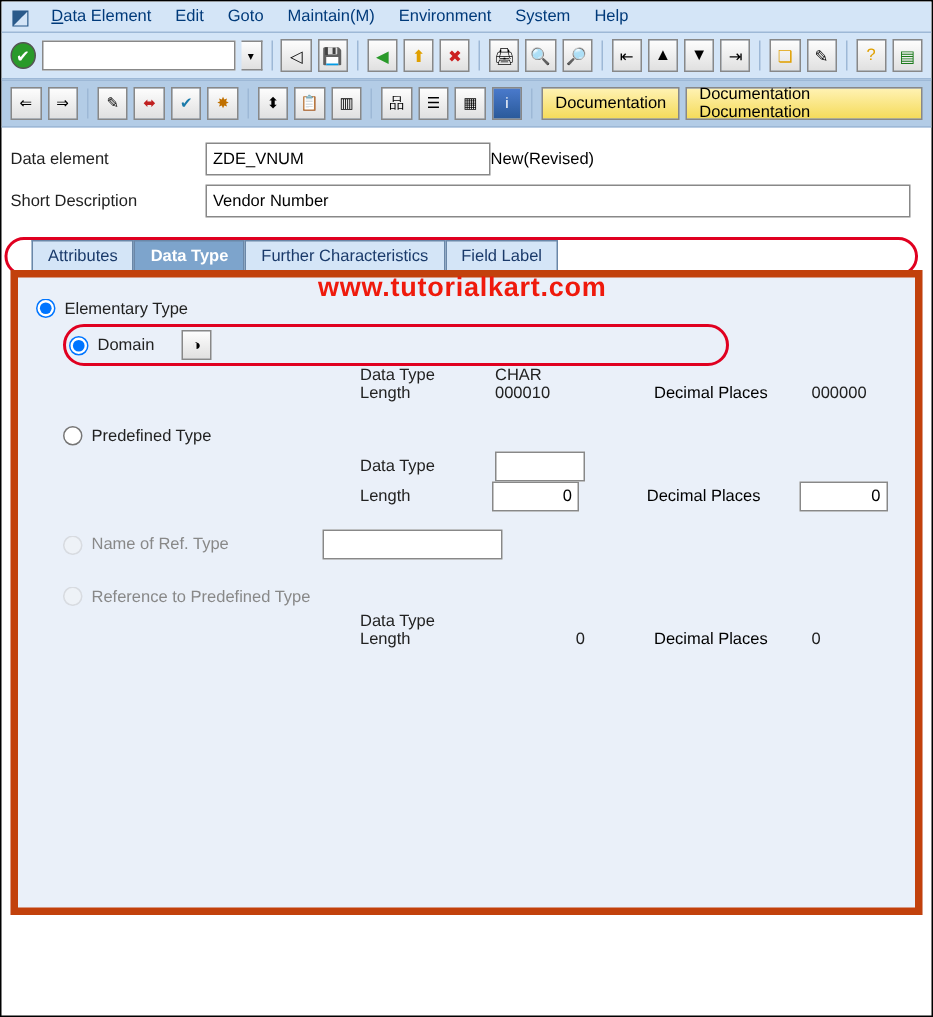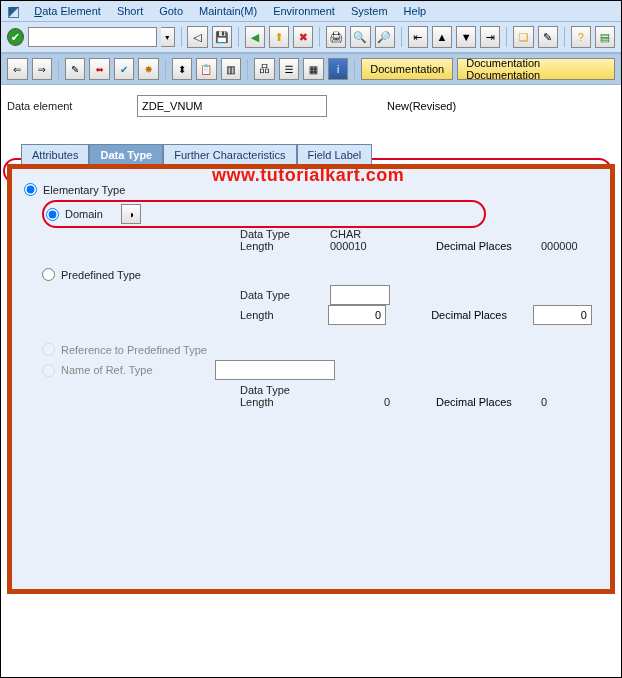--- a/index.html
+++ b/index.html
@@ -16,24 +16,24 @@
 .titlebar{padding:6px 8px;font-size:18px;color:#2a5a8a;font-weight:bold;background:#fff}
 .apptoolbar{background:#b3cce6;padding:4px 6px;border-top:1px solid #9db8d6;border-bottom:1px solid #9db8d6;display:flex;align-items:center;gap:4px}
 .appbtn{height:20px;border:1px solid #888;background:linear-gradient(#fdfdfd,#e0e0e0);display:flex;align-items:center;justify-content:center;font-size:10px;padding:0 2px}
 .appbtn.sq{width:20px;padding:0}
 .docbtn{height:20px;border:1px solid #888;background:linear-gradient(#fff2b3,#f5db5a);padding:0 8px;display:flex;align-items:center;font-size:11px}
 .header-area{padding:10px 6px 4px 6px}
 .hrow{display:flex;align-items:center;margin-bottom:6px}
 .hlabel{width:130px;color:#222}
 .hfield{border:1px solid #888;background:#fff;padding:2px 4px;height:16px;display:flex;align-items:center}
 .hfield.de{width:180px}
-.hstatus{margin-left:60px}
+.hstatus{}
 .hfield.sd{flex:1;margin-right:8px}
 .redbox1{border:2px solid #e00020;border-radius:14px;position:absolute;top:157px;left:2px;width:605px;height:22px;pointer-events:none}
-.tabstrip{display:flex;align-items:flex-start;padding-left:20px;margin-top:16px}
+.tabstrip{display:flex;align-items:flex-start;padding-left:20px;margin-top:4px}
 .tab{border:1px solid #6a87a8;border-bottom:none;padding:4px 10px;background:#d4e5f7;color:#1a3a6a;font-size:11px;margin-right:0px;position:relative;top:1px}
 .tab.active{background:#7da4cc;color:#fff;font-weight:bold}
 .panel{margin:0 6px 6px 6px;border:5px solid #c2410c;background:#eaf0f9;padding:10px 12px 40px 12px;min-height:430px;box-sizing:border-box;position:relative}
 .watermark{position:absolute;top:-4px;left:200px;color:#ef1a0c;font-size:18px;font-weight:bold;letter-spacing:0.5px}
 .grp{margin-bottom:12px}
 .radio-row{display:flex;align-items:center;margin:4px 0}
 .radio-row input[type=radio]{margin:0 6px 0 0}
 .radio-row label{color:#222}
 .radio-row.dis label{color:#888}
 .radio-row.dis input{opacity:.6}
@@ -55,21 +55,21 @@
 .check{width:16px;height:16px;border-radius:50%;background:#2a9a2a;display:flex;align-items:center;justify-content:center;color:#fff;font-size:11px;border:1px solid #555}
 </style>
 </head>
 <body>
 
 <div class="window">
 
   <div class="menubar">
     <span class="sap-icon">◩</span>
     <span class="menu"><u>D</u><span>ata Element</span></span>
-    <span class="menu">Short</span>
+    <span class="menu">Edit</span>
     <span class="menu">Goto</span>
     <span class="menu">Maintain(M)</span>
     <span class="menu">Environment</span>
     <span class="menu">System</span>
     <span class="menu">Help</span>
   </div>
 
   <div class="toolbar">
     <div class="check">✔</div>
     <div class="cmd-field"></div>
@@ -119,20 +119,24 @@
     <div class="sep"></div>
     <div class="docbtn">Documentation</div>
     <div class="docbtn">Documentation Documentation</div>
   </div>
 
   <div class="header-area">
     <div class="hrow">
       <div class="hlabel">Data element</div>
       <div class="hfield de">ZDE_VNUM</div>
       <div class="hstatus">New(Revised)</div>
+    </div>
+    <div class="hrow" style="position:relative">
+      <div class="hlabel">Short Description</div>
+      <div class="hfield sd">Vendor Number</div>
     </div>
   </div>
   <div class="redbox1"></div>
 
   <div class="tabstrip">
     <div class="tab">Attributes</div>
     <div class="tab active">Data Type</div>
     <div class="tab">Further Characteristics</div>
     <div class="tab">Field Label</div>
   </div>
@@ -181,28 +185,28 @@
           <div class="inbox w50">0</div>
           <div class="gap"></div>
           <div class="dpl">Decimal Places</div>
           <div class="inbox w50">0</div>
         </div>
       </div>
     </div>
 
     <div class="grp">
       <div class="sub">
-        <div class="radio-row dis" style="margin-top:18px">
-          <input type="radio" disabled="" style="">
-          <label>Reference to Predefined Type</label>
-        </div>
         <div class="radio-row dis">
           <input type="radio" disabled="" style="">
           <label>Name of Ref. Type</label>
           <div class="inbox w110" style="margin-left:62px"></div>
+        </div>
+        <div class="radio-row dis" style="margin-top:18px">
+          <input type="radio" disabled="" style="">
+          <label>Reference to Predefined Type</label>
         </div>
         <div class="dp-row">
           <div class="fl">Data Type</div>
         </div>
         <div class="dp-row">
           <div class="fl">Length</div>
           <div class="val" style="width:60px;text-align:right">0</div>
           <div class="gap"></div>
           <div class="dpl">Decimal Places</div>
           <div class="val">0</div>

